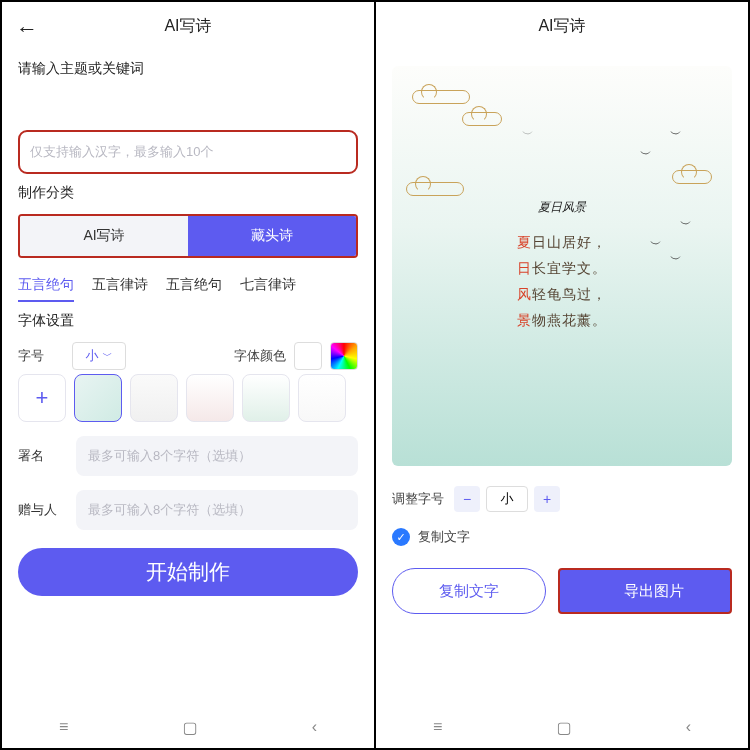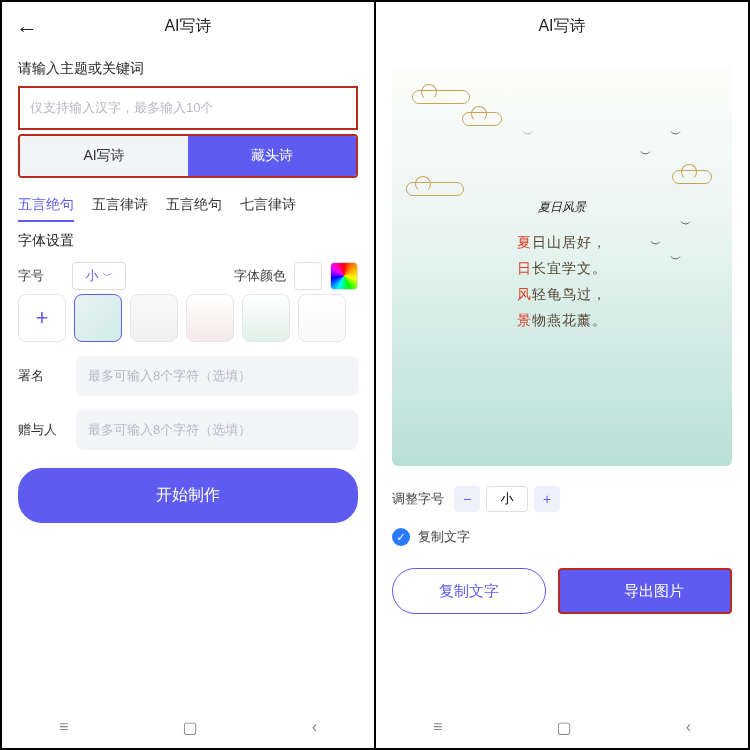--- a/index.html
+++ b/index.html
@@ -5,21 +5,21 @@
 * { margin: 0; padding: 0; box-sizing: border-box; font-family: -apple-system, "PingFang SC", "Microsoft YaHei", sans-serif; }
 body { background: #fff; }
 .container { display: flex; width: 750px; height: 750px; border: 2px solid #000; }
 .panel { flex: 1; background: #fff; display: flex; flex-direction: column; position: relative; }
 .panel-left { border-right: 2px solid #000; }
 .header { display: flex; align-items: center; justify-content: center; height: 48px; position: relative; }
 .back { position: absolute; left: 14px; font-size: 22px; color: #222; }
 .title { font-size: 16px; color: #222; font-weight: 500; }
 .body { flex: 1; padding: 0 16px; overflow: hidden; display: flex; flex-direction: column; }
 .section-label { font-size: 14px; color: #222; margin: 10px 0 8px; }
-.input-box { width: 100%; height: 44px; border: 2.5px solid #b92a20; border-radius: 0; background: #fff; display: flex; align-items: center; padding: 0 10px; }
+.input-box { width: 100%; height: 44px; border: 2.5px solid #b92a20; border-radius: 9px; background: #fff; display: flex; align-items: center; padding: 0 10px; margin-top: 44px; }
 .input-ph { color: #b8b8c2; font-size: 13px; }
 .tabs { display: flex; border: 2.5px solid #b92a20; border-radius: 4px; overflow: hidden; margin-top: 4px; }
 .tab { flex: 1; height: 40px; display: flex; align-items: center; justify-content: center; font-size: 14px; }
 .tab-plain { background: #f3f4f8; color: #333; }
 .tab-active { background: #5d5bf0; color: #fff; }
 .subtabs { display: flex; gap: 18px; margin-top: 18px; font-size: 14px; }
 .subtab { color: #333; padding-bottom: 6px; }
 .subtab.sel { color: #5d5bf0; border-bottom: 2.5px solid #5d5bf0; }
 .font-row { display: flex; align-items: center; gap: 28px; margin-top: 4px; }
 .lbl { font-size: 13px; color: #444; }
@@ -32,21 +32,21 @@
 .bg-opt { width: 48px; height: 48px; border-radius: 8px; border: 1px solid #e5e5ee; display: flex; align-items: center; justify-content: center; background: #fff; }
 .bg-opt.add { color: #5d5bf0; font-size: 22px; }
 .bg-opt.sel { border: 1.5px solid #5d5bf0; background: linear-gradient(135deg, #e8f4f2, #d0ebe4); }
 .bg-opt.b3 { background: linear-gradient(#fafafa, #f0f0f0); }
 .bg-opt.b4 { background: linear-gradient(#fff, #f5e8e8); }
 .bg-opt.b5 { background: linear-gradient(#fff, #e0f0e8); }
 .bg-opt.b6 { background: linear-gradient(#fff, #f8f8f8); }
 .field-row { display: flex; align-items: center; gap: 16px; margin-top: 14px; }
 .field-label { width: 42px; font-size: 13px; color: #333; }
 .field-input { flex: 1; height: 40px; border-radius: 8px; background: #f3f4f8; display: flex; align-items: center; padding: 0 12px; color: #b8b8c2; font-size: 13px; }
-.start-btn { margin: 18px 0 10px; height: 55px; border-radius: 24px; background: #5d5bf0; color: #fff; display: flex; align-items: center; justify-content: center; font-size: 16px; }
+.start-btn { margin: 18px 0 10px; height: 48px; border-radius: 24px; background: #5d5bf0; color: #fff; display: flex; align-items: center; justify-content: center; font-size: 21px; }
 .navbar { height: 42px; display: flex; align-items: center; justify-content: space-around; color: #888; }
 .nav-ic { font-size: 16px; }
 
 
 .poem-card { margin: 16px 16px 0; height: 400px; border-radius: 6px; position: relative; overflow: hidden; background: linear-gradient(180deg, #fdfdfb 0%, #eaf5f1 40%, #b8e0d6 100%); display: flex; flex-direction: column; align-items: center; justify-content: center; }
 .cloud { position: absolute; width: 58px; height: 14px; border: 1.5px solid #c9a35a; border-radius: 10px; background: transparent; }
 .cloud::before { content: ""; position: absolute; left: 8px; top: -7px; width: 14px; height: 14px; border: 1.5px solid #c9a35a; border-radius: 50%; border-bottom-color: transparent; }
 .c1 { top: 24px; left: 20px; }
 .c2 { top: 46px; left: 70px; width: 40px; }
 .c3 { top: 116px; left: 14px; }
@@ -80,20 +80,21 @@
   <div class="panel panel-left">
     <div class="header">
       <span class="back">←</span>
       <span class="title">AI写诗</span>
     </div>
     <div class="body">
       <div class="section-label">请输入主题或关键词</div>
       <div class="input-box">
         <span class="input-ph">仅支持输入汉字，最多输入10个</span>
       </div>
+      <div class="section-label">制作分类</div>
       <div class="tabs">
         <div class="tab tab-plain">AI写诗</div>
         <div class="tab tab-active">藏头诗</div>
       </div>
       <div class="subtabs">
         <div class="subtab sel">五言绝句</div>
         <div class="subtab">五言律诗</div>
         <div class="subtab">五言绝句</div>
         <div class="subtab">七言律诗</div>
       </div>

